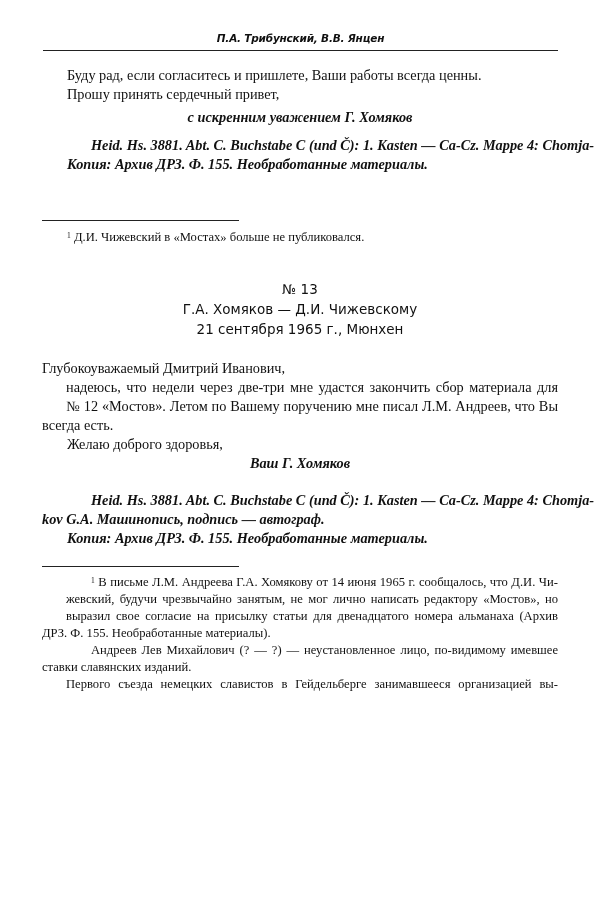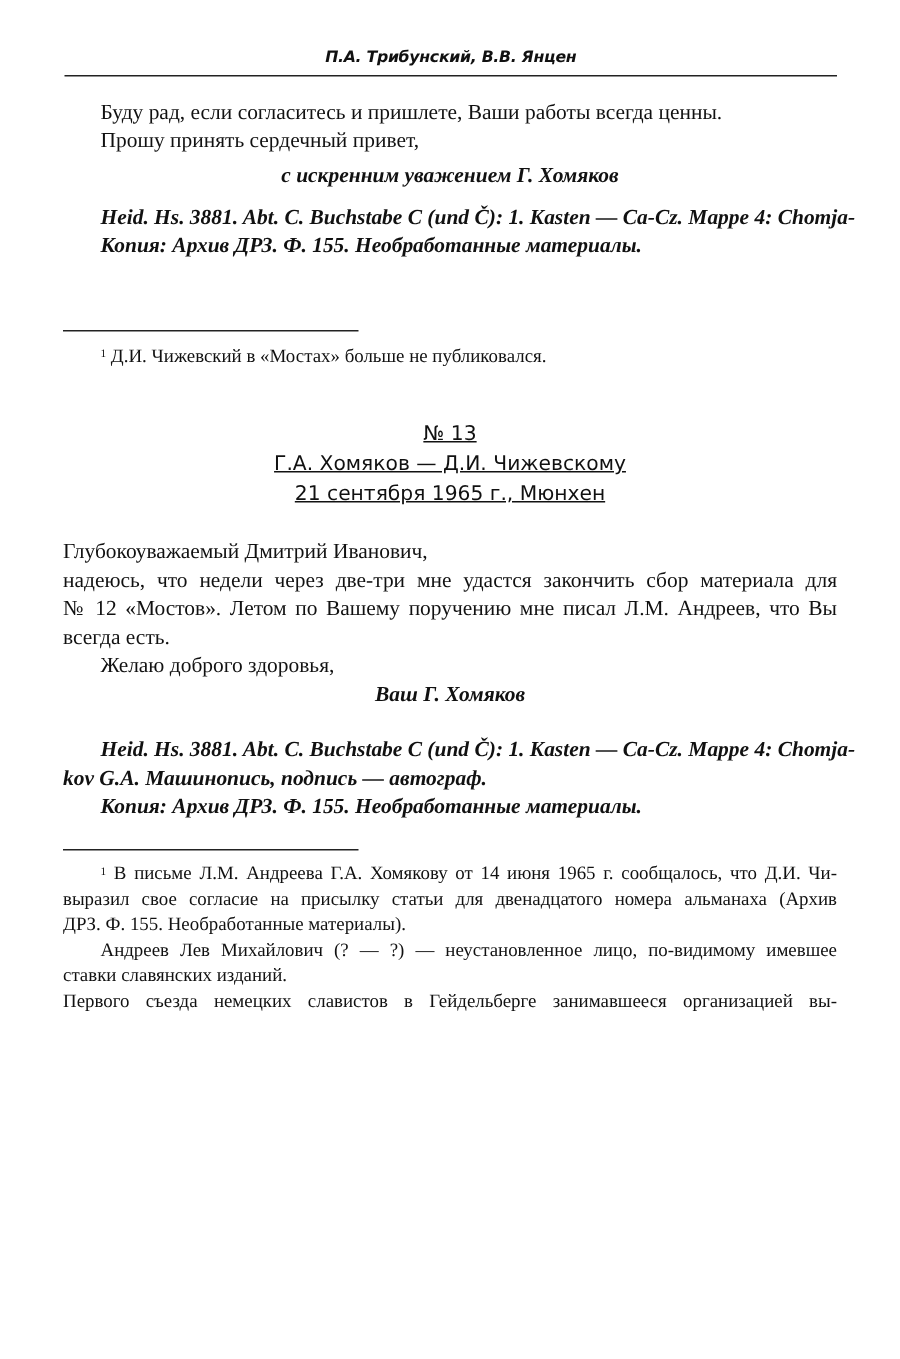--- a/index.html
+++ b/index.html
@@ -10,21 +10,21 @@
     text-align: center; font-family: "DejaVu Sans", sans-serif; font-style: italic; font-weight: bold;
     font-size: 10.5px; letter-spacing: -0.2px;
   }
   .head-rule { position: absolute; left: 43px; width: 515px; top: 50px; height: 0; border-top: 1.6px solid #222; }
   .serif { font-family: "Liberation Serif", "DejaVu Serif", serif; font-size: 14.3px; line-height: 19px; }
   .text { position: absolute; left: 42px; width: 516px; }
   .line { white-space: nowrap; }
   .indent { padding-left: 25px; }
   .right { text-align: center; }
   .ital { font-style: italic; font-weight: bold; }
-  .just { text-align: justify; text-align-last: justify; }
+  .just { text-align: justify; text-align-last: justify; margin-left: 24px; }
   .fn-rule { position: absolute; left: 42px; width: 197px; height: 0; border-top: 1.2px solid #222; }
   .fn { font-family: "Liberation Serif", "DejaVu Serif", serif; font-size: 12.6px; line-height: 17px; }
   .heading {
     position: absolute; left: 42px; width: 516px; text-align: center;
     font-family: "DejaVu Sans", sans-serif; font-size: 13.5px; line-height: 20px;
   }
   sup { font-size: 7.5px; vertical-align: top; position: relative; top: -2px; }
 </style>
 </head>
 <body>
@@ -43,21 +43,21 @@
   <div class="text serif" style="top:136px;">
     <div class="line indent ital just">Heid. Hs. 3881. Abt. C. Buchstabe C (und Č): 1. Kasten — Ca-Cz. Mappe 4: Chomja-</div>
     <div class="line indent ital">Копия: Архив ДРЗ. Ф. 155. Необработанные материалы.</div>
   </div>
 
   <div class="fn-rule" style="top:220px;"></div>
   <div class="text fn" style="top:229px;">
     <div class="line indent"><sup>1</sup> <span>Д.И. Чижевский в «Мостах» больше не публиковался.</span></div>
   </div>
 
-  <div class="heading" style="top:279px;text-decoration:underline;">
+  <div class="heading" style="top:279px;">
     <div>№ 13</div>
     <div>Г.А. Хомяков — Д.И. Чижевскому</div>
     <div>21 сентября 1965 г., Мюнхен</div>
   </div>
 
   <div class="text serif" style="top:359px;">
     <div class="line" style="text-align:left;">Глубокоуважаемый Дмитрий Иванович,</div>
     <div class="line just">надеюсь, что недели через две-три мне удастся закончить сбор материала для</div>
     <div class="line just">№ 12 «Мостов». Летом по Вашему поручению мне писал Л.М. Андреев, что Вы</div>
     <div class="line">всегда есть.</div>
@@ -68,20 +68,21 @@
   <div class="text serif" style="top:491px;">
     <div class="line indent ital just">Heid. Hs. 3881. Abt. C. Buchstabe C (und Č): 1. Kasten — Ca-Cz. Mappe 4: Chomja-</div>
     <div class="line ital">kov G.A. Машинопись, подпись — автограф.</div>
     <div class="line indent ital">Копия: Архив ДРЗ. Ф. 155. Необработанные материалы.</div>
   </div>
 
   <div class="fn-rule" style="top:566px;"></div>
 
   <div class="text fn" style="top:574px;">
     <div class="line indent just"><sup>1</sup> <span>В письме Л.М. Андреева Г.А. Хомякову от 14 июня 1965 г. сообщалось, что Д.И. Чи-</span></div>
+    <div class="line just">жевский, будучи чрезвычайно занятым, не мог лично написать редактору «Мостов», но</div>
     <div class="line just">выразил свое согласие на присылку статьи для двенадцатого номера альманаха (Архив</div>
     <div class="line">ДРЗ. Ф. 155. Необработанные материалы).</div>
     <div class="line indent just">Андреев Лев Михайлович (? — ?) — неустановленное лицо, по-видимому имевшее</div>
     <div class="line">ставки славянских изданий.</div>
     <div class="line just">Первого съезда немецких славистов в Гейдельберге занимавшееся организацией вы-</div>
   </div>
 
 </div>
 
 </body></html>

